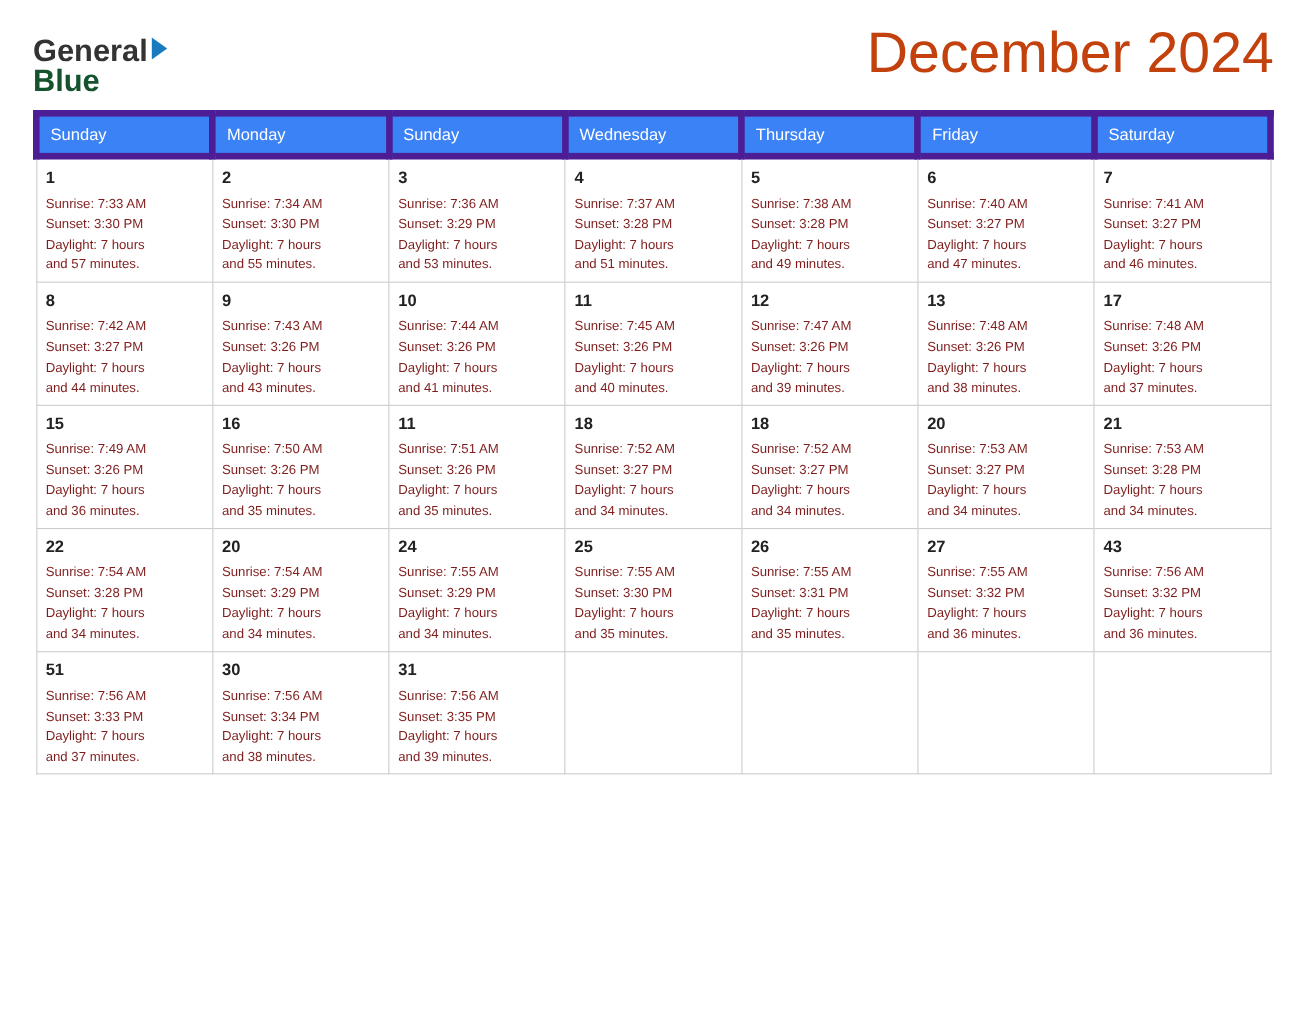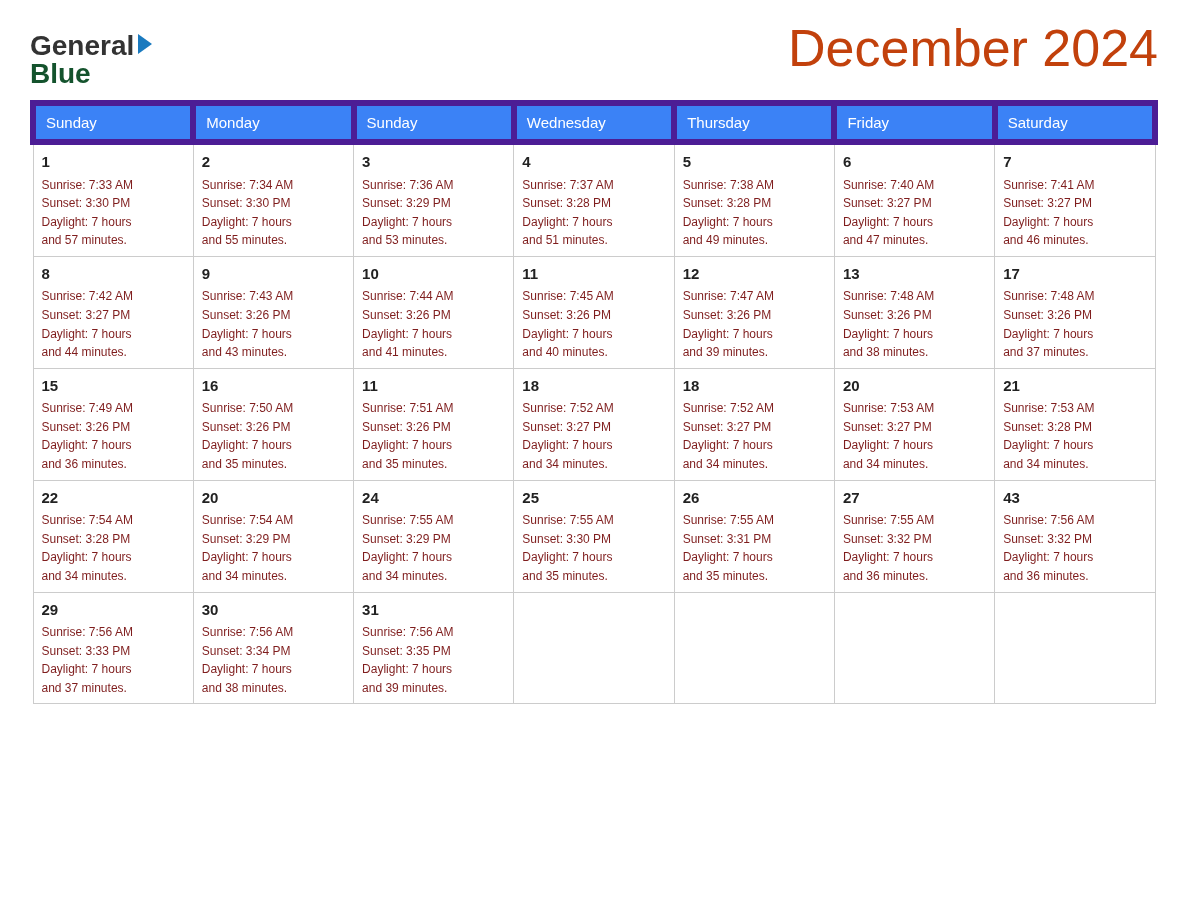--- a/index.html
+++ b/index.html
@@ -248,21 +248,21 @@
           <div class="day-number">27</div>
           <div class="day-info">Sunrise: 7:55 AM<br>Sunset: 3:32 PM<br>Daylight: 7 hours<br>and 36 minutes.</div>
         </td>
         <td>
           <div class="day-number">43</div>
           <div class="day-info">Sunrise: 7:56 AM<br>Sunset: 3:32 PM<br>Daylight: 7 hours<br>and 36 minutes.</div>
         </td>
       </tr>
       <tr>
         <td>
-          <div class="day-number">29</div>
+          <div class="day-number">51</div>
           <div class="day-info">Sunrise: 7:56 AM<br>Sunset: 3:33 PM<br>Daylight: 7 hours<br>and 37 minutes.</div>
         </td>
         <td>
           <div class="day-number">30</div>
           <div class="day-info">Sunrise: 7:56 AM<br>Sunset: 3:34 PM<br>Daylight: 7 hours<br>and 38 minutes.</div>
         </td>
         <td>
           <div class="day-number">31</div>
           <div class="day-info">Sunrise: 7:56 AM<br>Sunset: 3:35 PM<br>Daylight: 7 hours<br>and 39 minutes.</div>
         </td>

